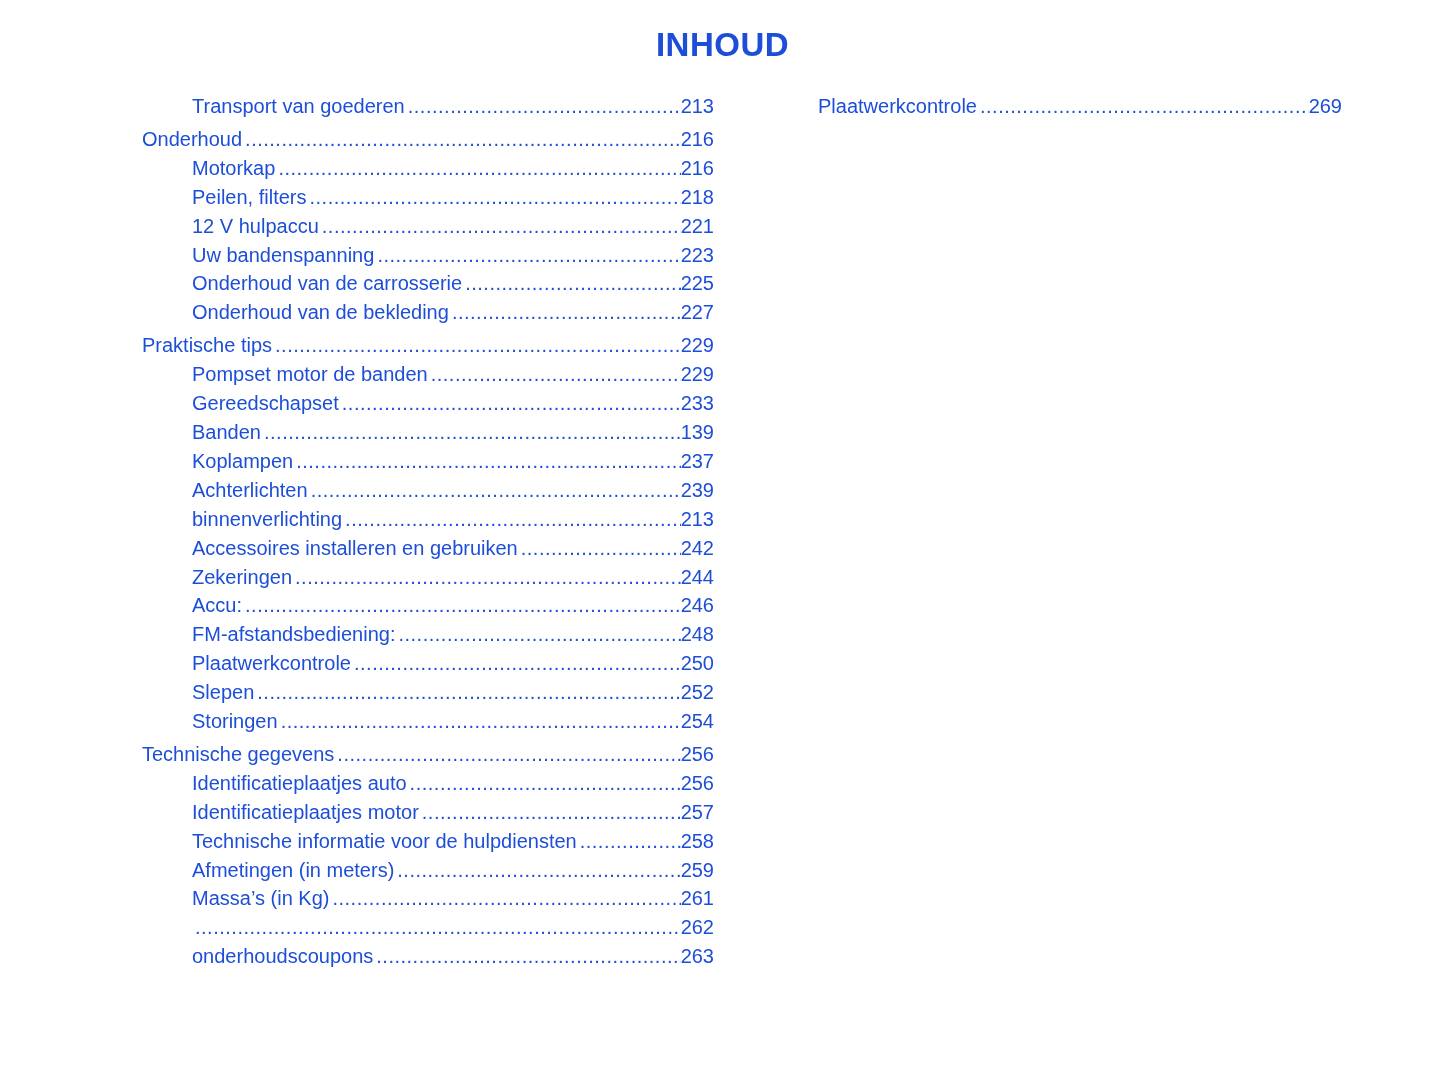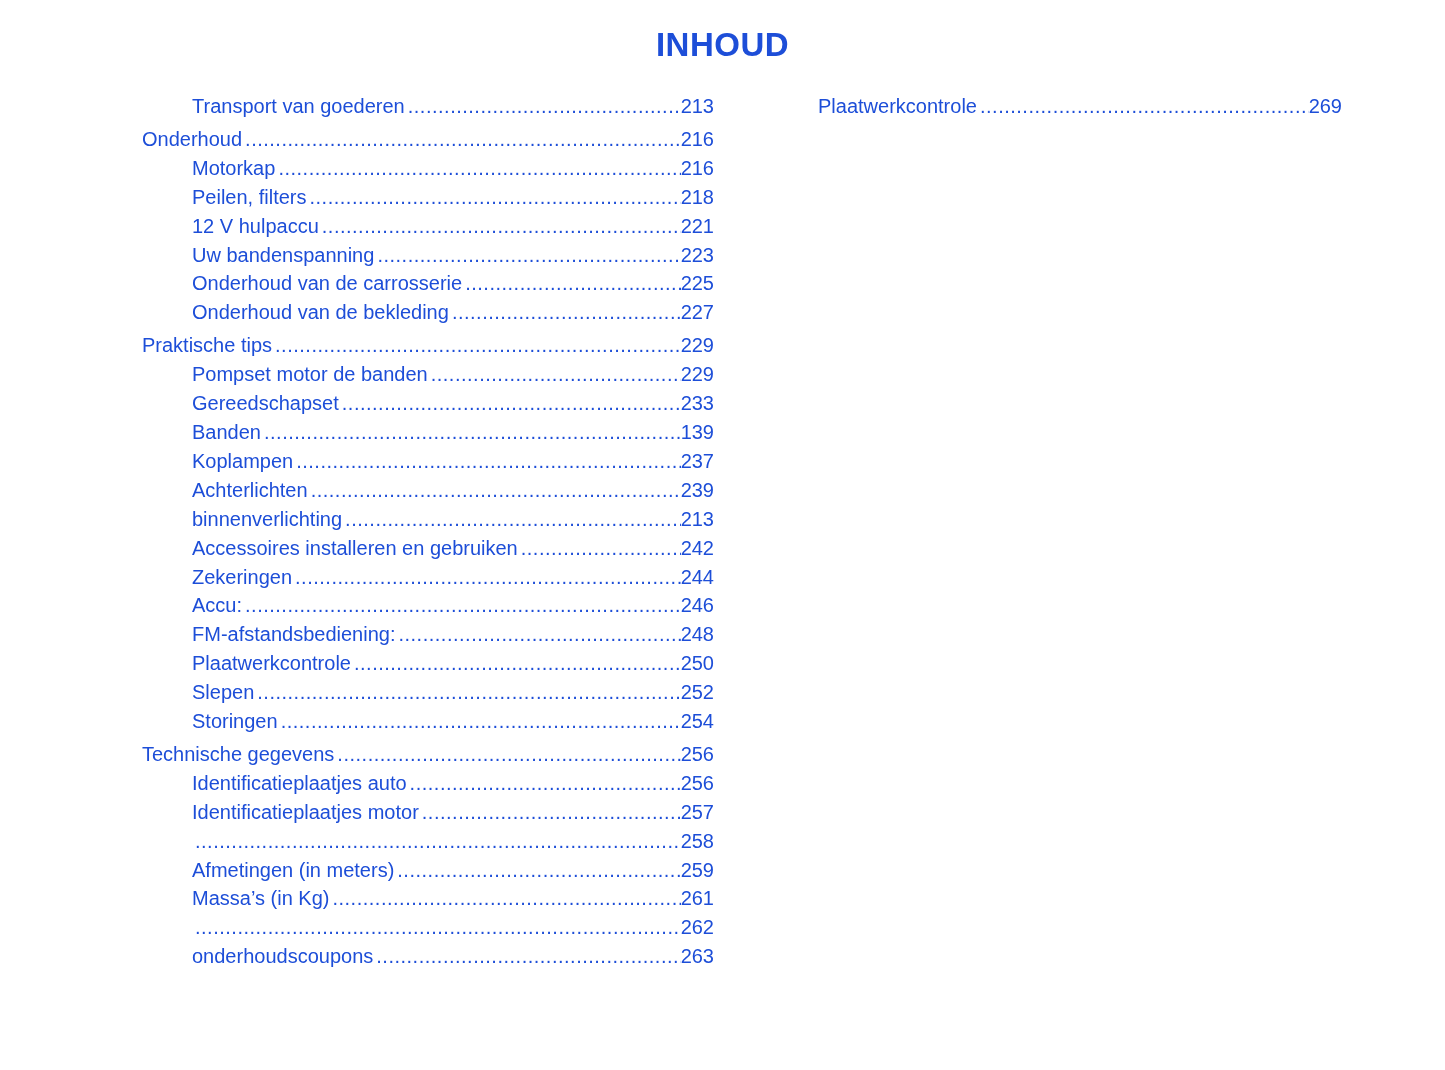--- a/index.html
+++ b/index.html
@@ -217,20 +217,21 @@
     <span class="toc-page">256</span>
   </div>
 
   <div class="toc-row indent">
     <span class="toc-label">Identificatieplaatjes motor</span>
     <span class="toc-dots">........................................................................................................................................................................................................</span>
     <span class="toc-page">257</span>
   </div>
 
   <div class="toc-row indent">
+    <span class="toc-label">Technische informatie voor de hulpdiensten</span>
     <span class="toc-dots">........................................................................................................................................................................................................</span>
     <span class="toc-page">258</span>
   </div>
 
   <div class="toc-row indent">
     <span class="toc-label">Afmetingen (in meters)</span>
     <span class="toc-dots">........................................................................................................................................................................................................</span>
     <span class="toc-page">259</span>
   </div>
 

